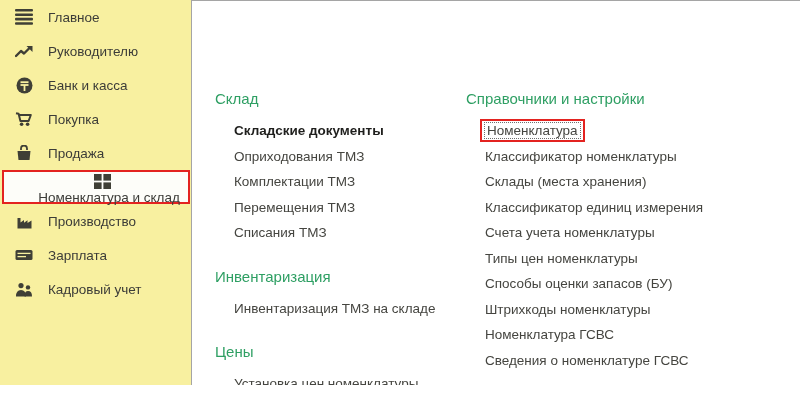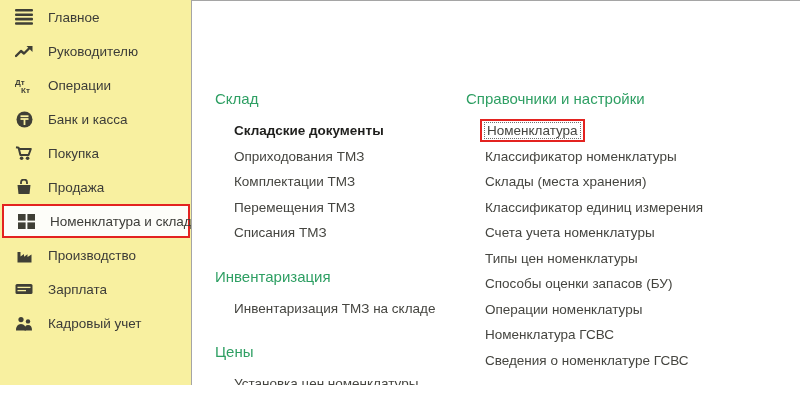--- a/index.html
+++ b/index.html
@@ -44,20 +44,21 @@
     padding-left: 14px;
     cursor: pointer;
   }
   .side-item .sicon { width: 20px; height: 18px; display: flex; align-items: center; justify-content: center; flex: none; }
   .side-item .slabel { margin-left: 14px; font-size: 13.5px; color: #3c3c38; white-space: nowrap; }
   .side-item.selected {
     background: #fdfdf9;
     border: 2px solid #e32320;
     margin: 0 1px 0 2px;
     padding-left: 12px;
+    flex-direction: column;
   }
 
   .content {
     flex: 1;
     background: #ffffff;
     border-left: 1px solid #a5a5a5;
     border-top: 1px solid #a5a5a5;
     position: relative;
     overflow: hidden;
   }
@@ -120,29 +121,20 @@
           <span class="sicon">
             <svg width="18" height="16" viewBox="0 0 18 16">
               <polyline points="1,13 6,8 9,10.5 15,4.5" fill="none" stroke="#3f3f36" stroke-width="2.4" stroke-linecap="round" stroke-linejoin="round"></polyline>
               <polygon points="11.5,3 17.5,3 17.5,9" fill="#3f3f36"></polygon>
             </svg>
           </span>
           <span class="slabel">Руководителю</span>
         </div>
         <div class="side-item">
           <span class="sicon">
-            <svg width="18" height="17" viewBox="0 0 18 17">
-              <text x="0" y="7.5" font-size="8" font-weight="bold" fill="#3f3f36" font-family="Liberation Sans, sans-serif">Дт</text>
-              <text x="6" y="16" font-size="8" font-weight="bold" fill="#3f3f36" font-family="Liberation Sans, sans-serif">Кт</text>
-            </svg>
-          </span>
-          <span class="slabel">Операции</span>
-        </div>
-        <div class="side-item">
-          <span class="sicon">
             <svg width="17" height="17" viewBox="0 0 17 17">
               <circle cx="8.5" cy="8.5" r="8" fill="#3f3f36"></circle>
               <g stroke="#f8f0a0" stroke-width="1.8">
                 <line x1="4.5" y1="5.2" x2="12.5" y2="5.2"></line>
                 <line x1="4.5" y1="8" x2="12.5" y2="8"></line>
                 <line x1="8.5" y1="8" x2="8.5" y2="14"></line>
               </g>
             </svg>
           </span>
           <span class="slabel">Банк и касса</span>
@@ -262,21 +254,21 @@
             <div class="menu-link">
               <span class="link-text">Счета учета номенклатуры</span>
             </div>
             <div class="menu-link">
               <span class="link-text">Типы цен номенклатуры</span>
             </div>
             <div class="menu-link">
               <span class="link-text">Способы оценки запасов (БУ)</span>
             </div>
             <div class="menu-link">
-              <span class="link-text">Операции номенклатуры</span>
+              <span class="link-text">Штрихкоды номенклатуры</span>
             </div>
             <div class="menu-link">
               <span class="link-text">Номенклатура ГСВС</span>
             </div>
             <div class="menu-link">
               <span class="link-text">Сведения о номенклатуре ГСВС</span>
             </div>
           </div>
         </div>
     </main>

